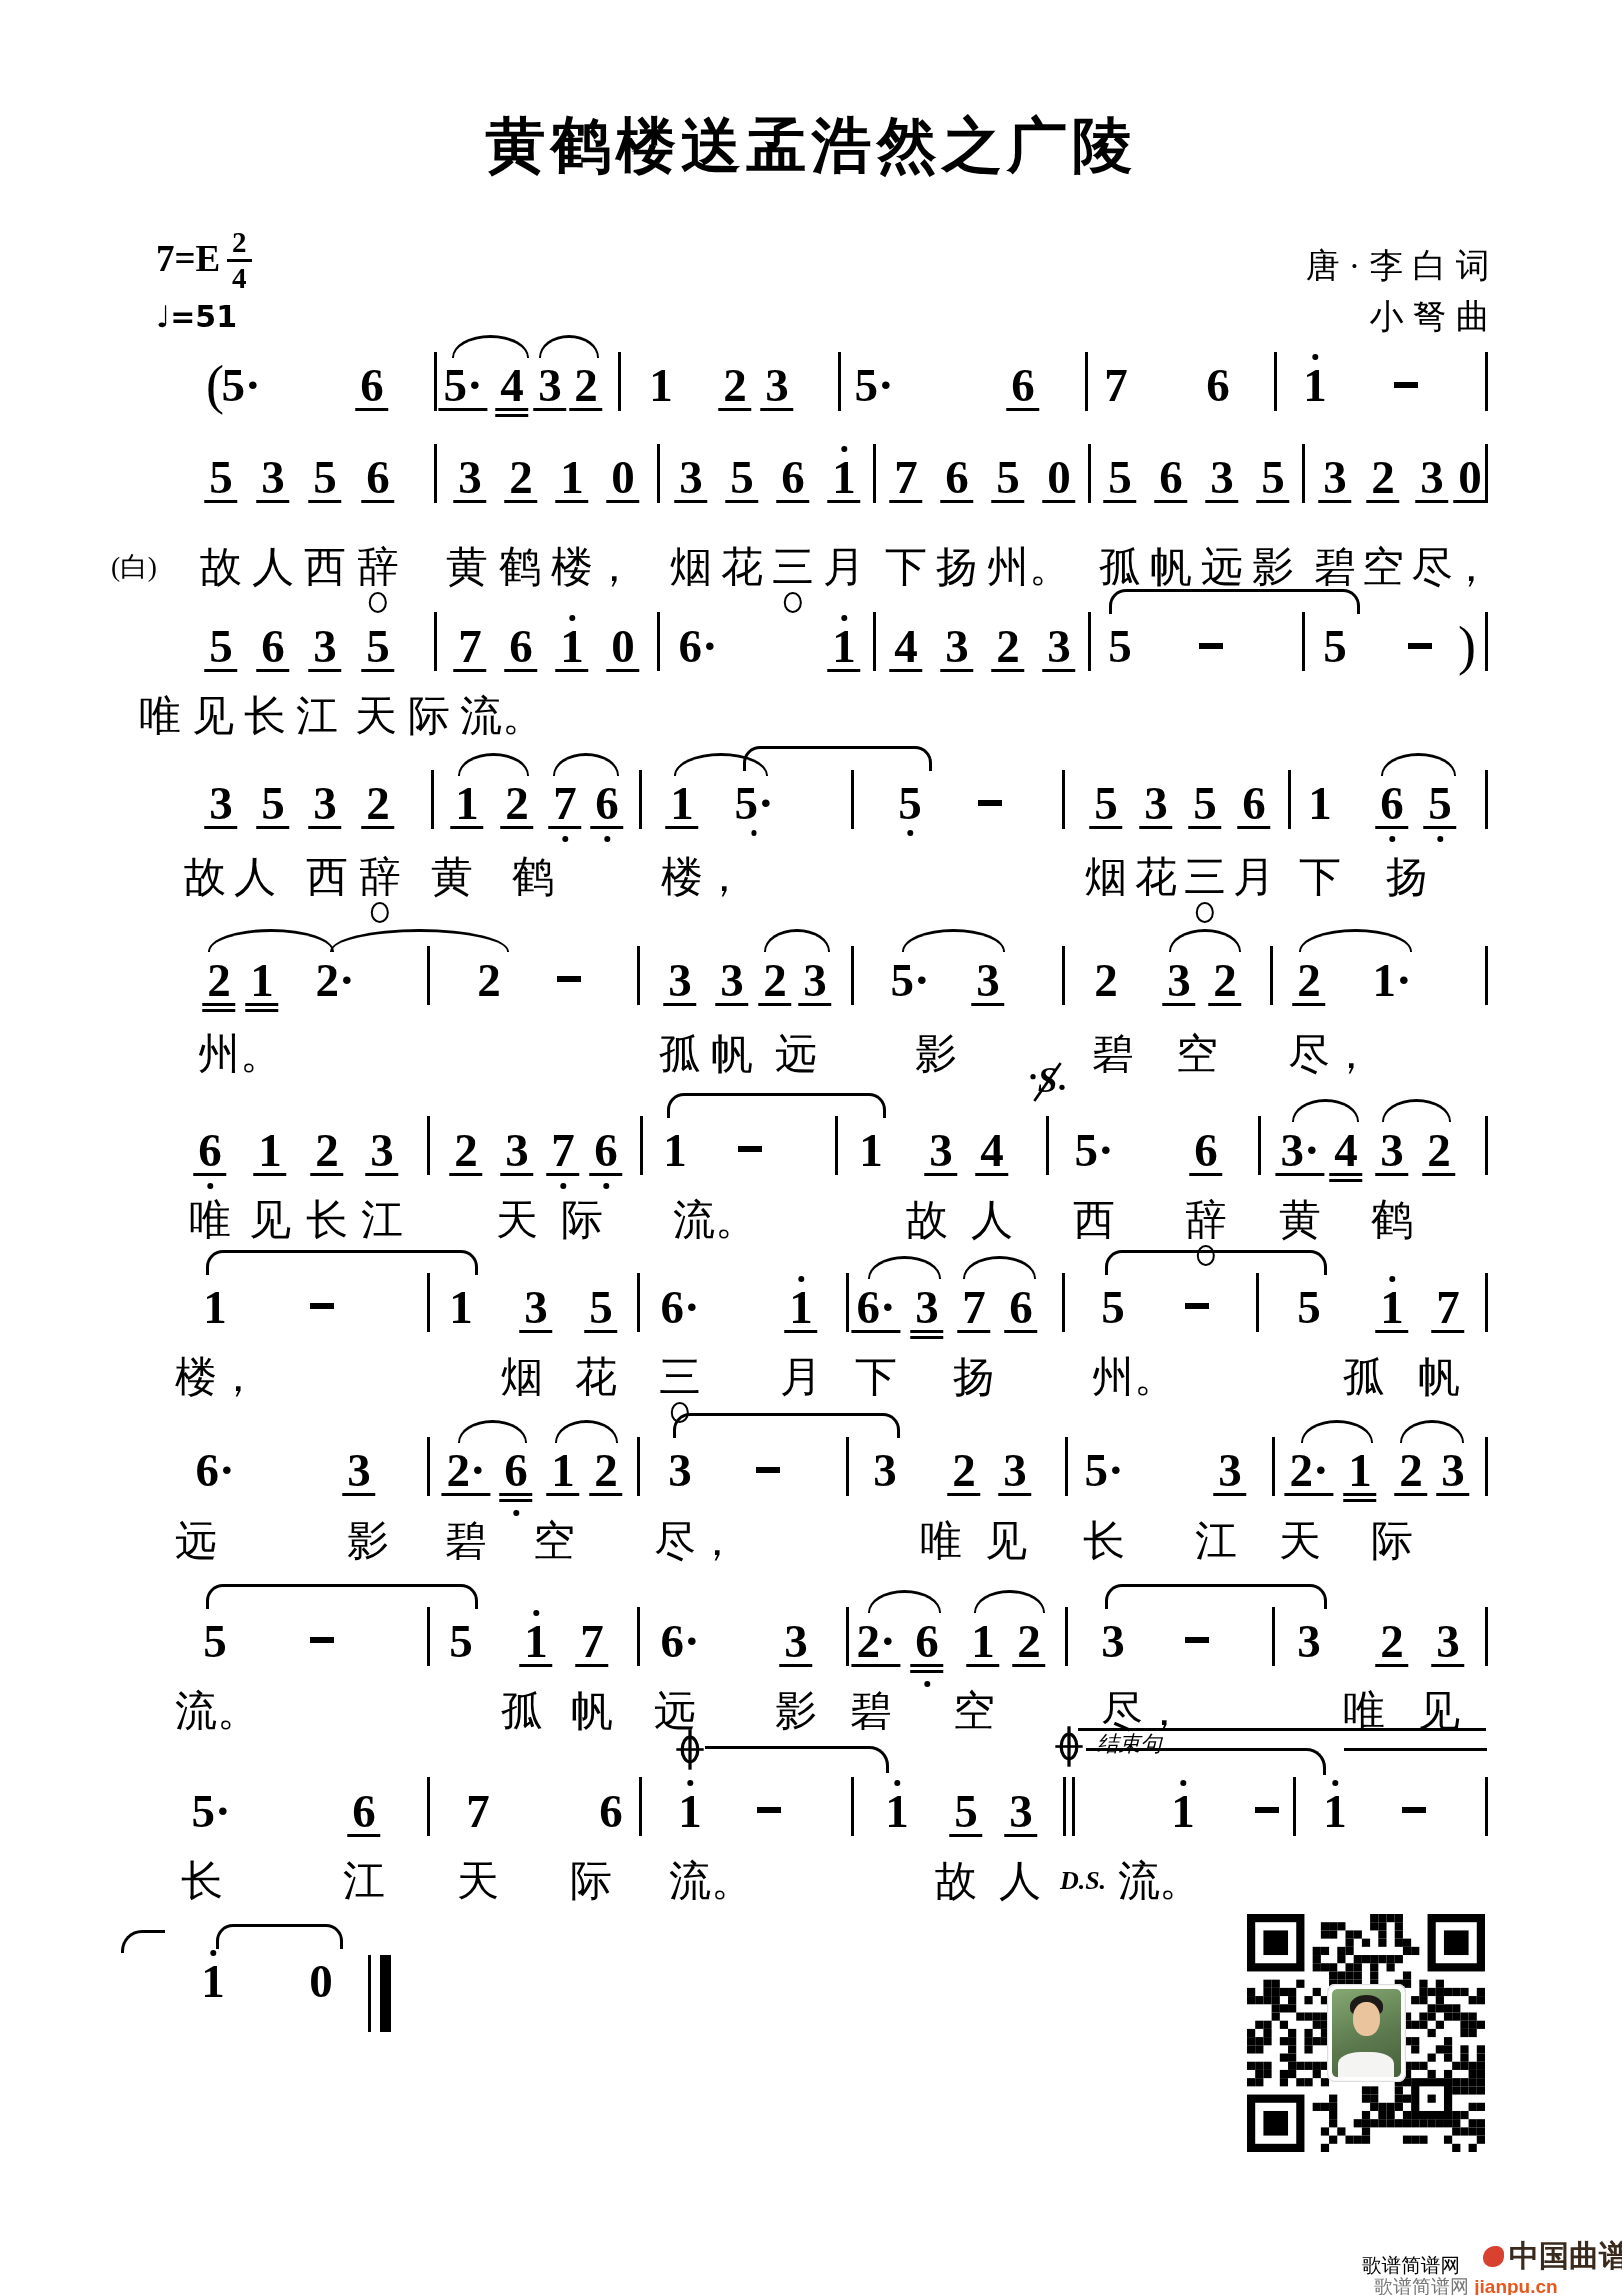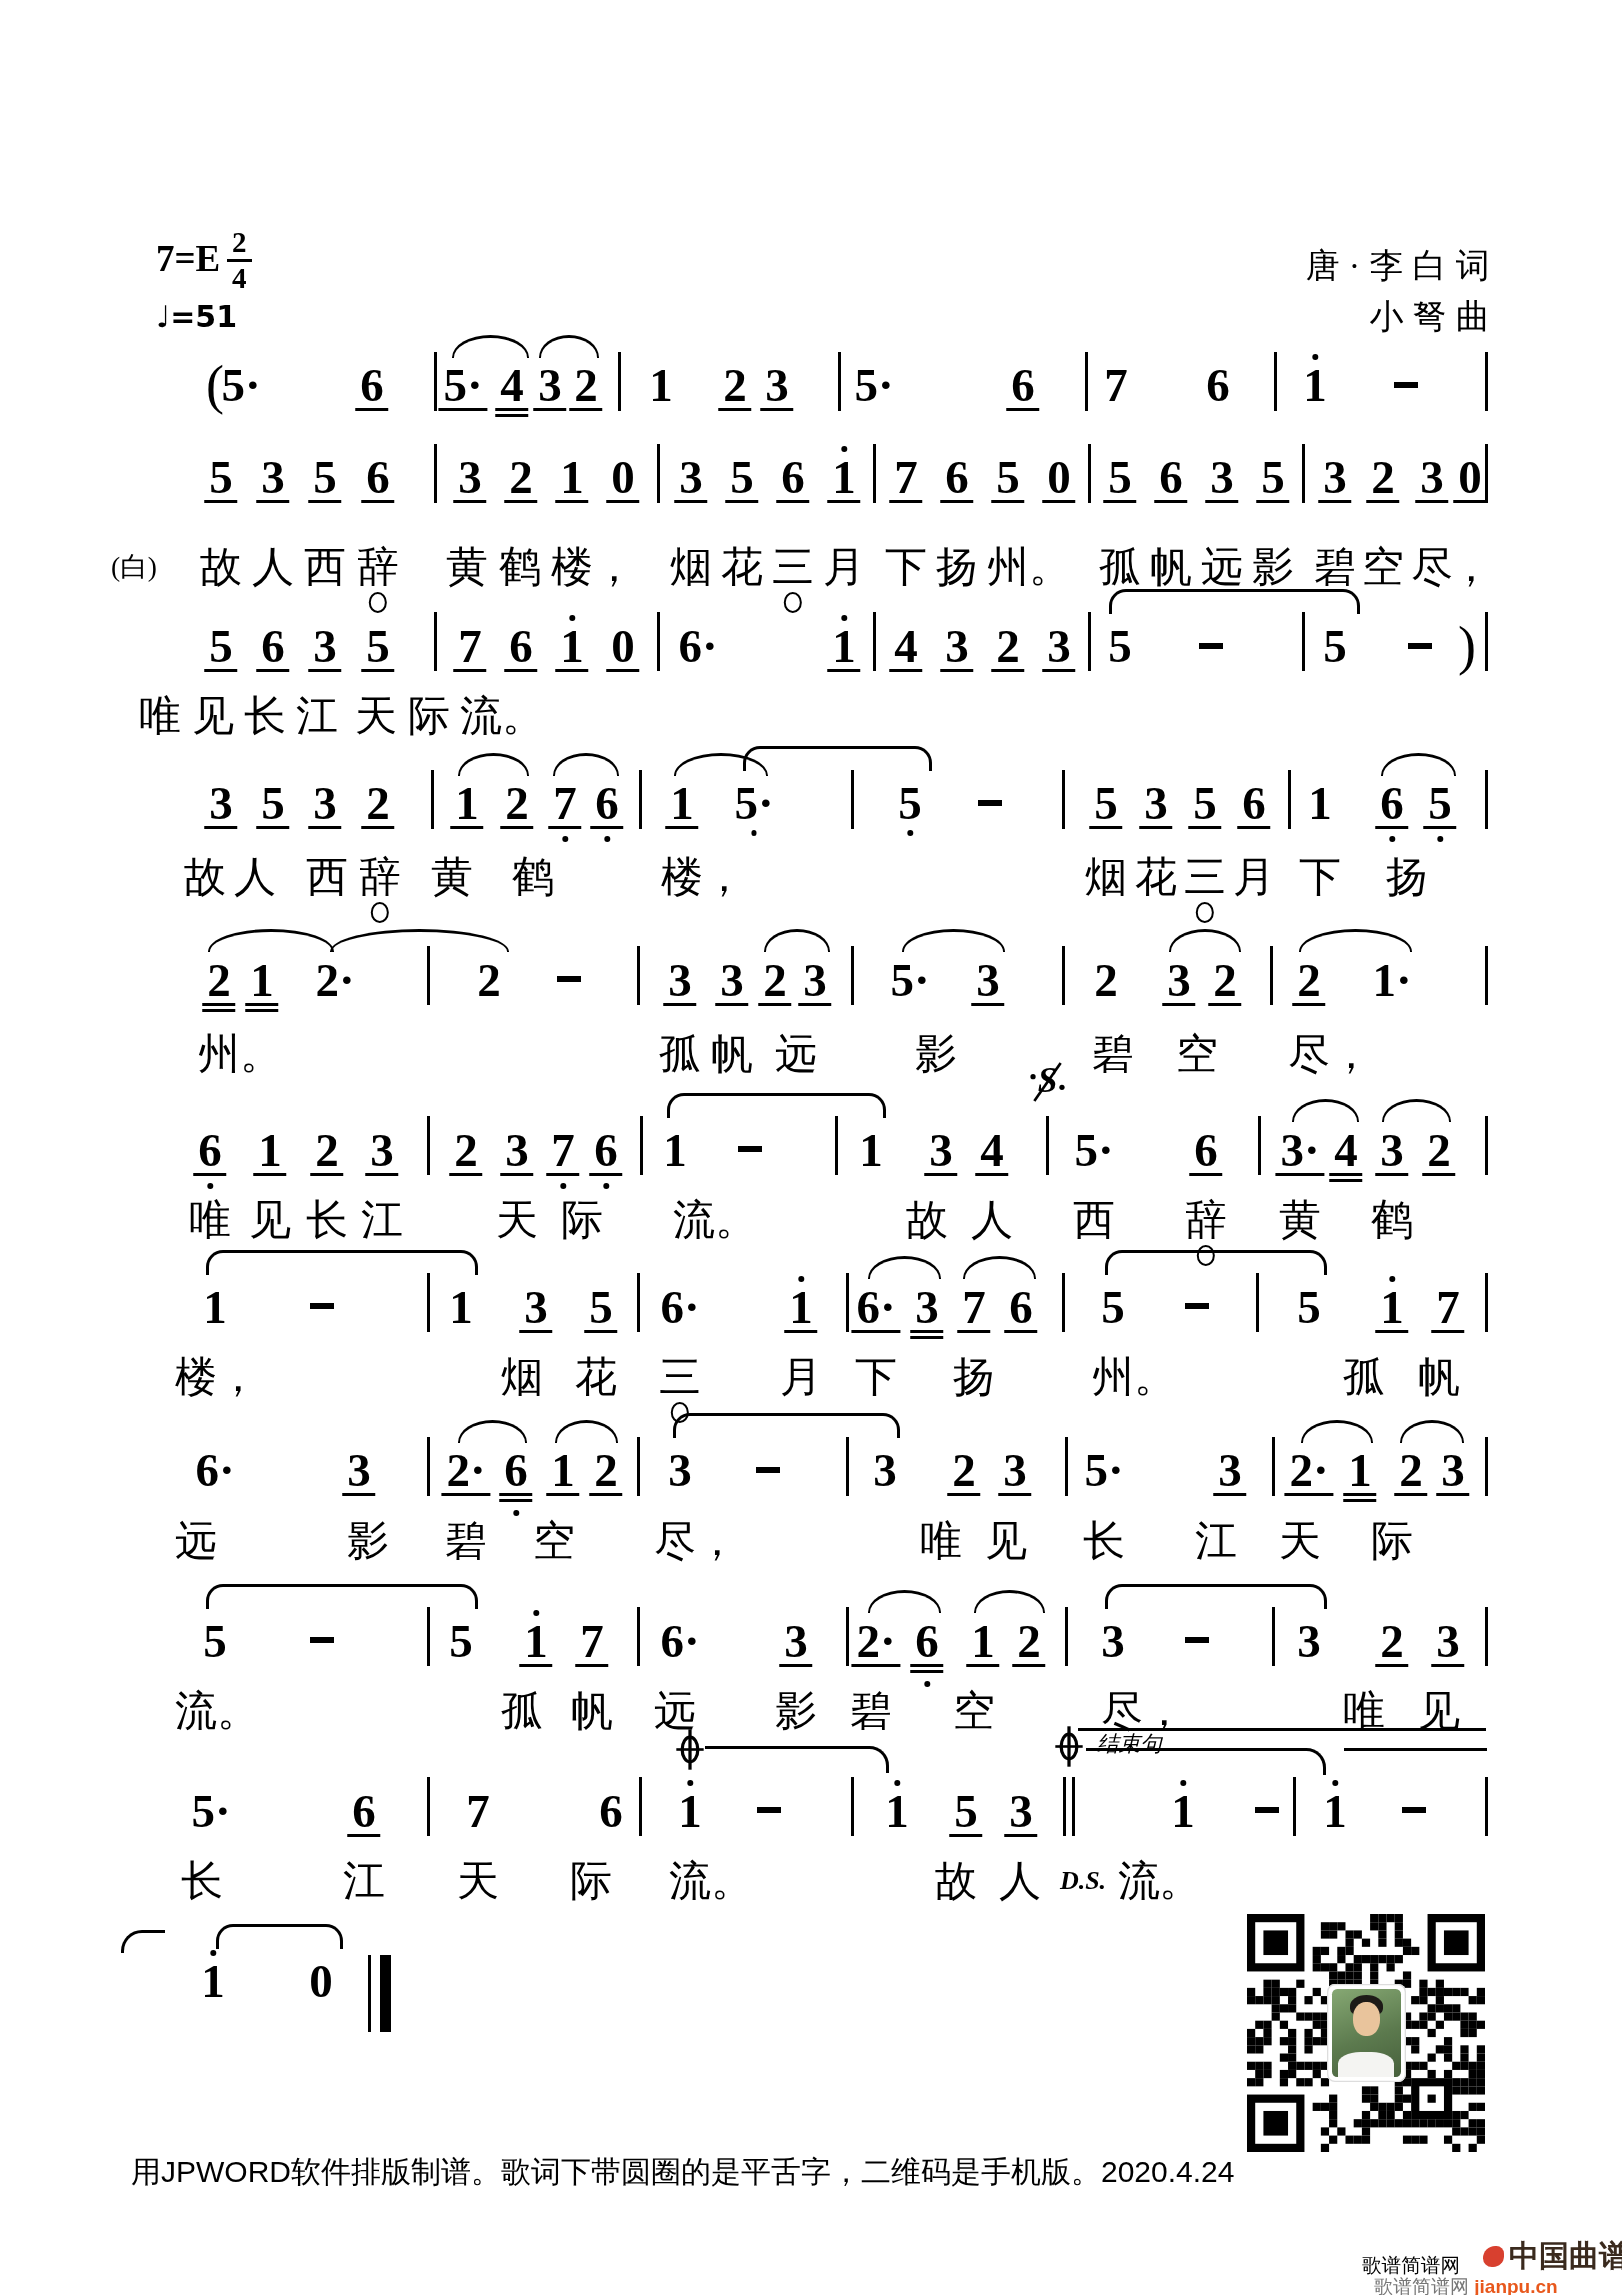--- a/index.html
+++ b/index.html
@@ -74,20 +74,21 @@
        color:#3a2a1e;white-space:nowrap;font-family:"Liberation Sans","DejaVu Sans",sans-serif}
   .wm2{position:absolute;left:1374px;top:2277px;font-size:19px;line-height:1;color:#777;
        white-space:nowrap;font-family:"Liberation Sans","DejaVu Sans",sans-serif}
   .wm2 .link{color:#e8581c;font-weight:bold}
 </style>
 </head>
 <body>
 
 <div class="page">
 
+  <h1 class="title">黄鹤楼送孟浩然之广陵</h1>
 
   <div class="keysig">
     <span>7=E</span><span class="frac"><span class="num">2</span><span class="den">4</span></span>
   </div>
   <div class="tempo">
     <span>♩</span><span>=51</span>
   </div>
   <div class="credit lyricist">唐·李白词</div>
   <div class="credit composer">小弩曲</div>
 
@@ -790,21 +791,20 @@
         <rect x="276.13793103448273" y="276.13793103448273" width="12.551724137931034" height="12.551724137931034" fill="#000"></rect>
       </svg></div>
   <div class="photo">
     <div class="grn">
       <div class="hair"></div>
       <div class="head"></div>
       <div class="shirt"></div>
     </div>
   </div>
 
-  <div class="caption">用JPWORD软件排版制谱。歌词下带圆圈的是平舌字，二维码是手机版。2020.4.24</div>
   <div class="wm1">歌谱简谱网</div>
   <div class="wmicon"></div>
   <div class="wmlogo">中国曲谱网</div>
   <div class="wm2">
     <span>歌谱简谱网</span>
     <span class="link">jianpu.cn</span>
   </div>
 </div>
 
 

